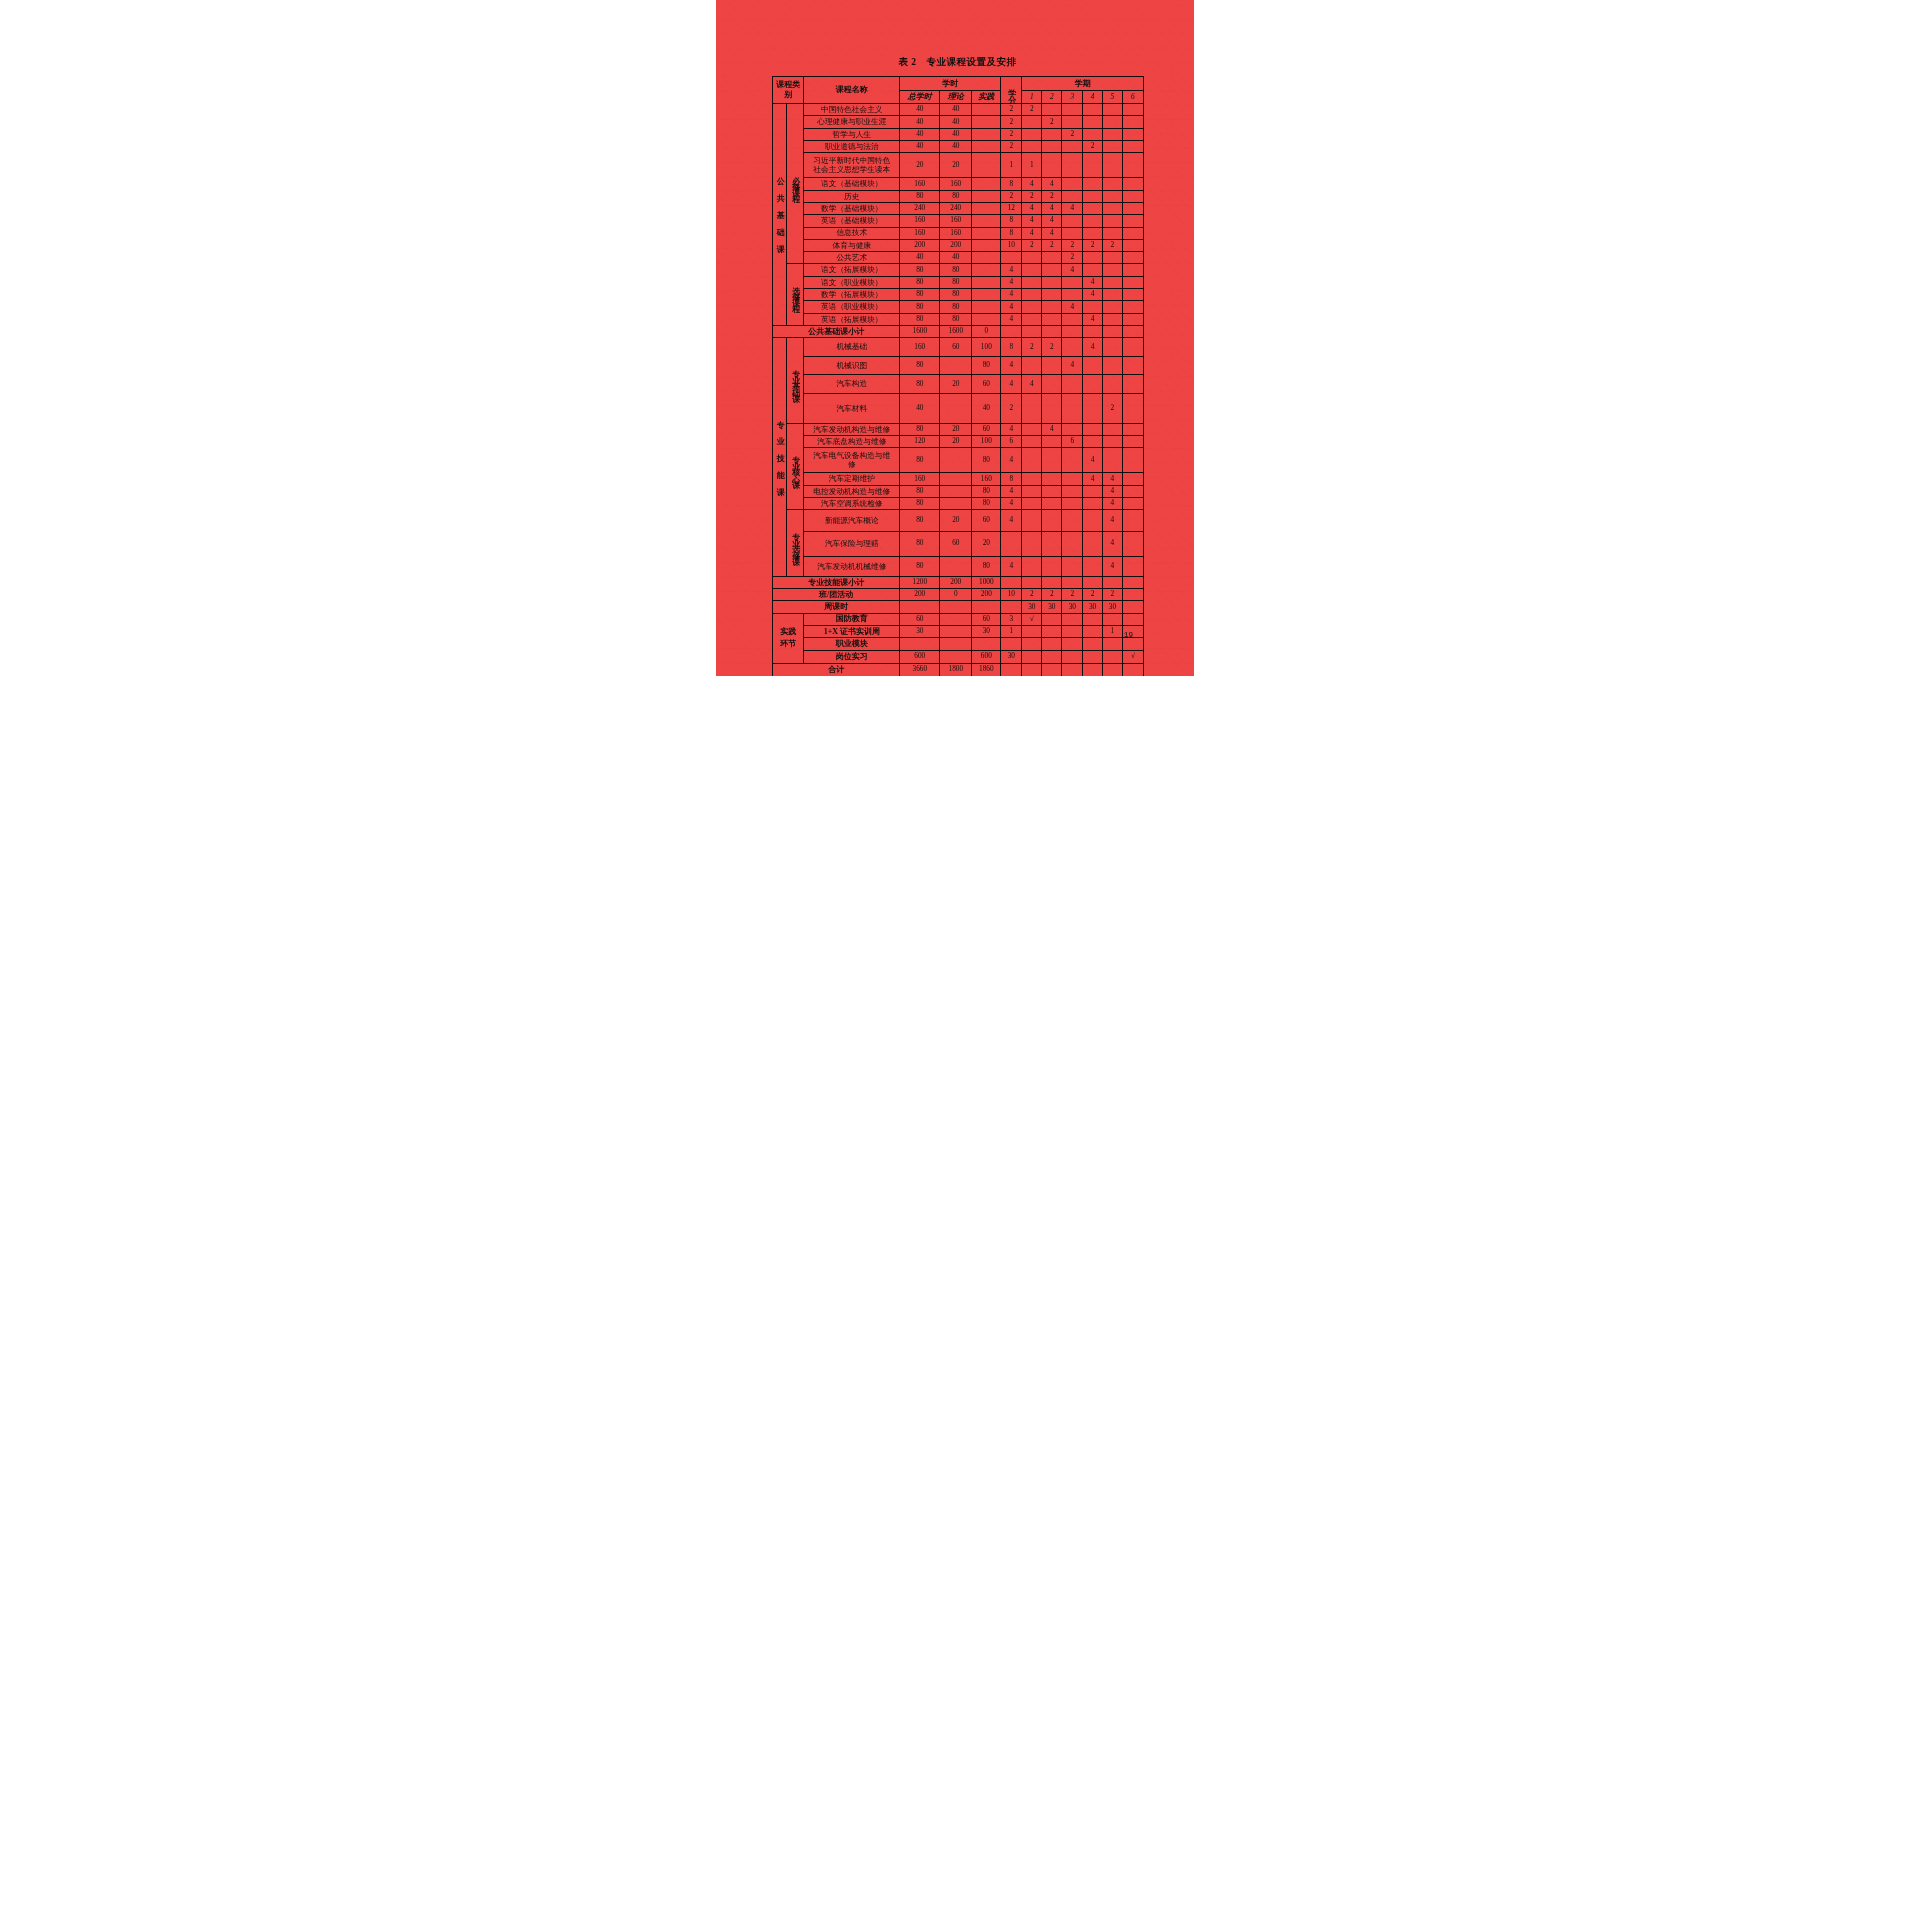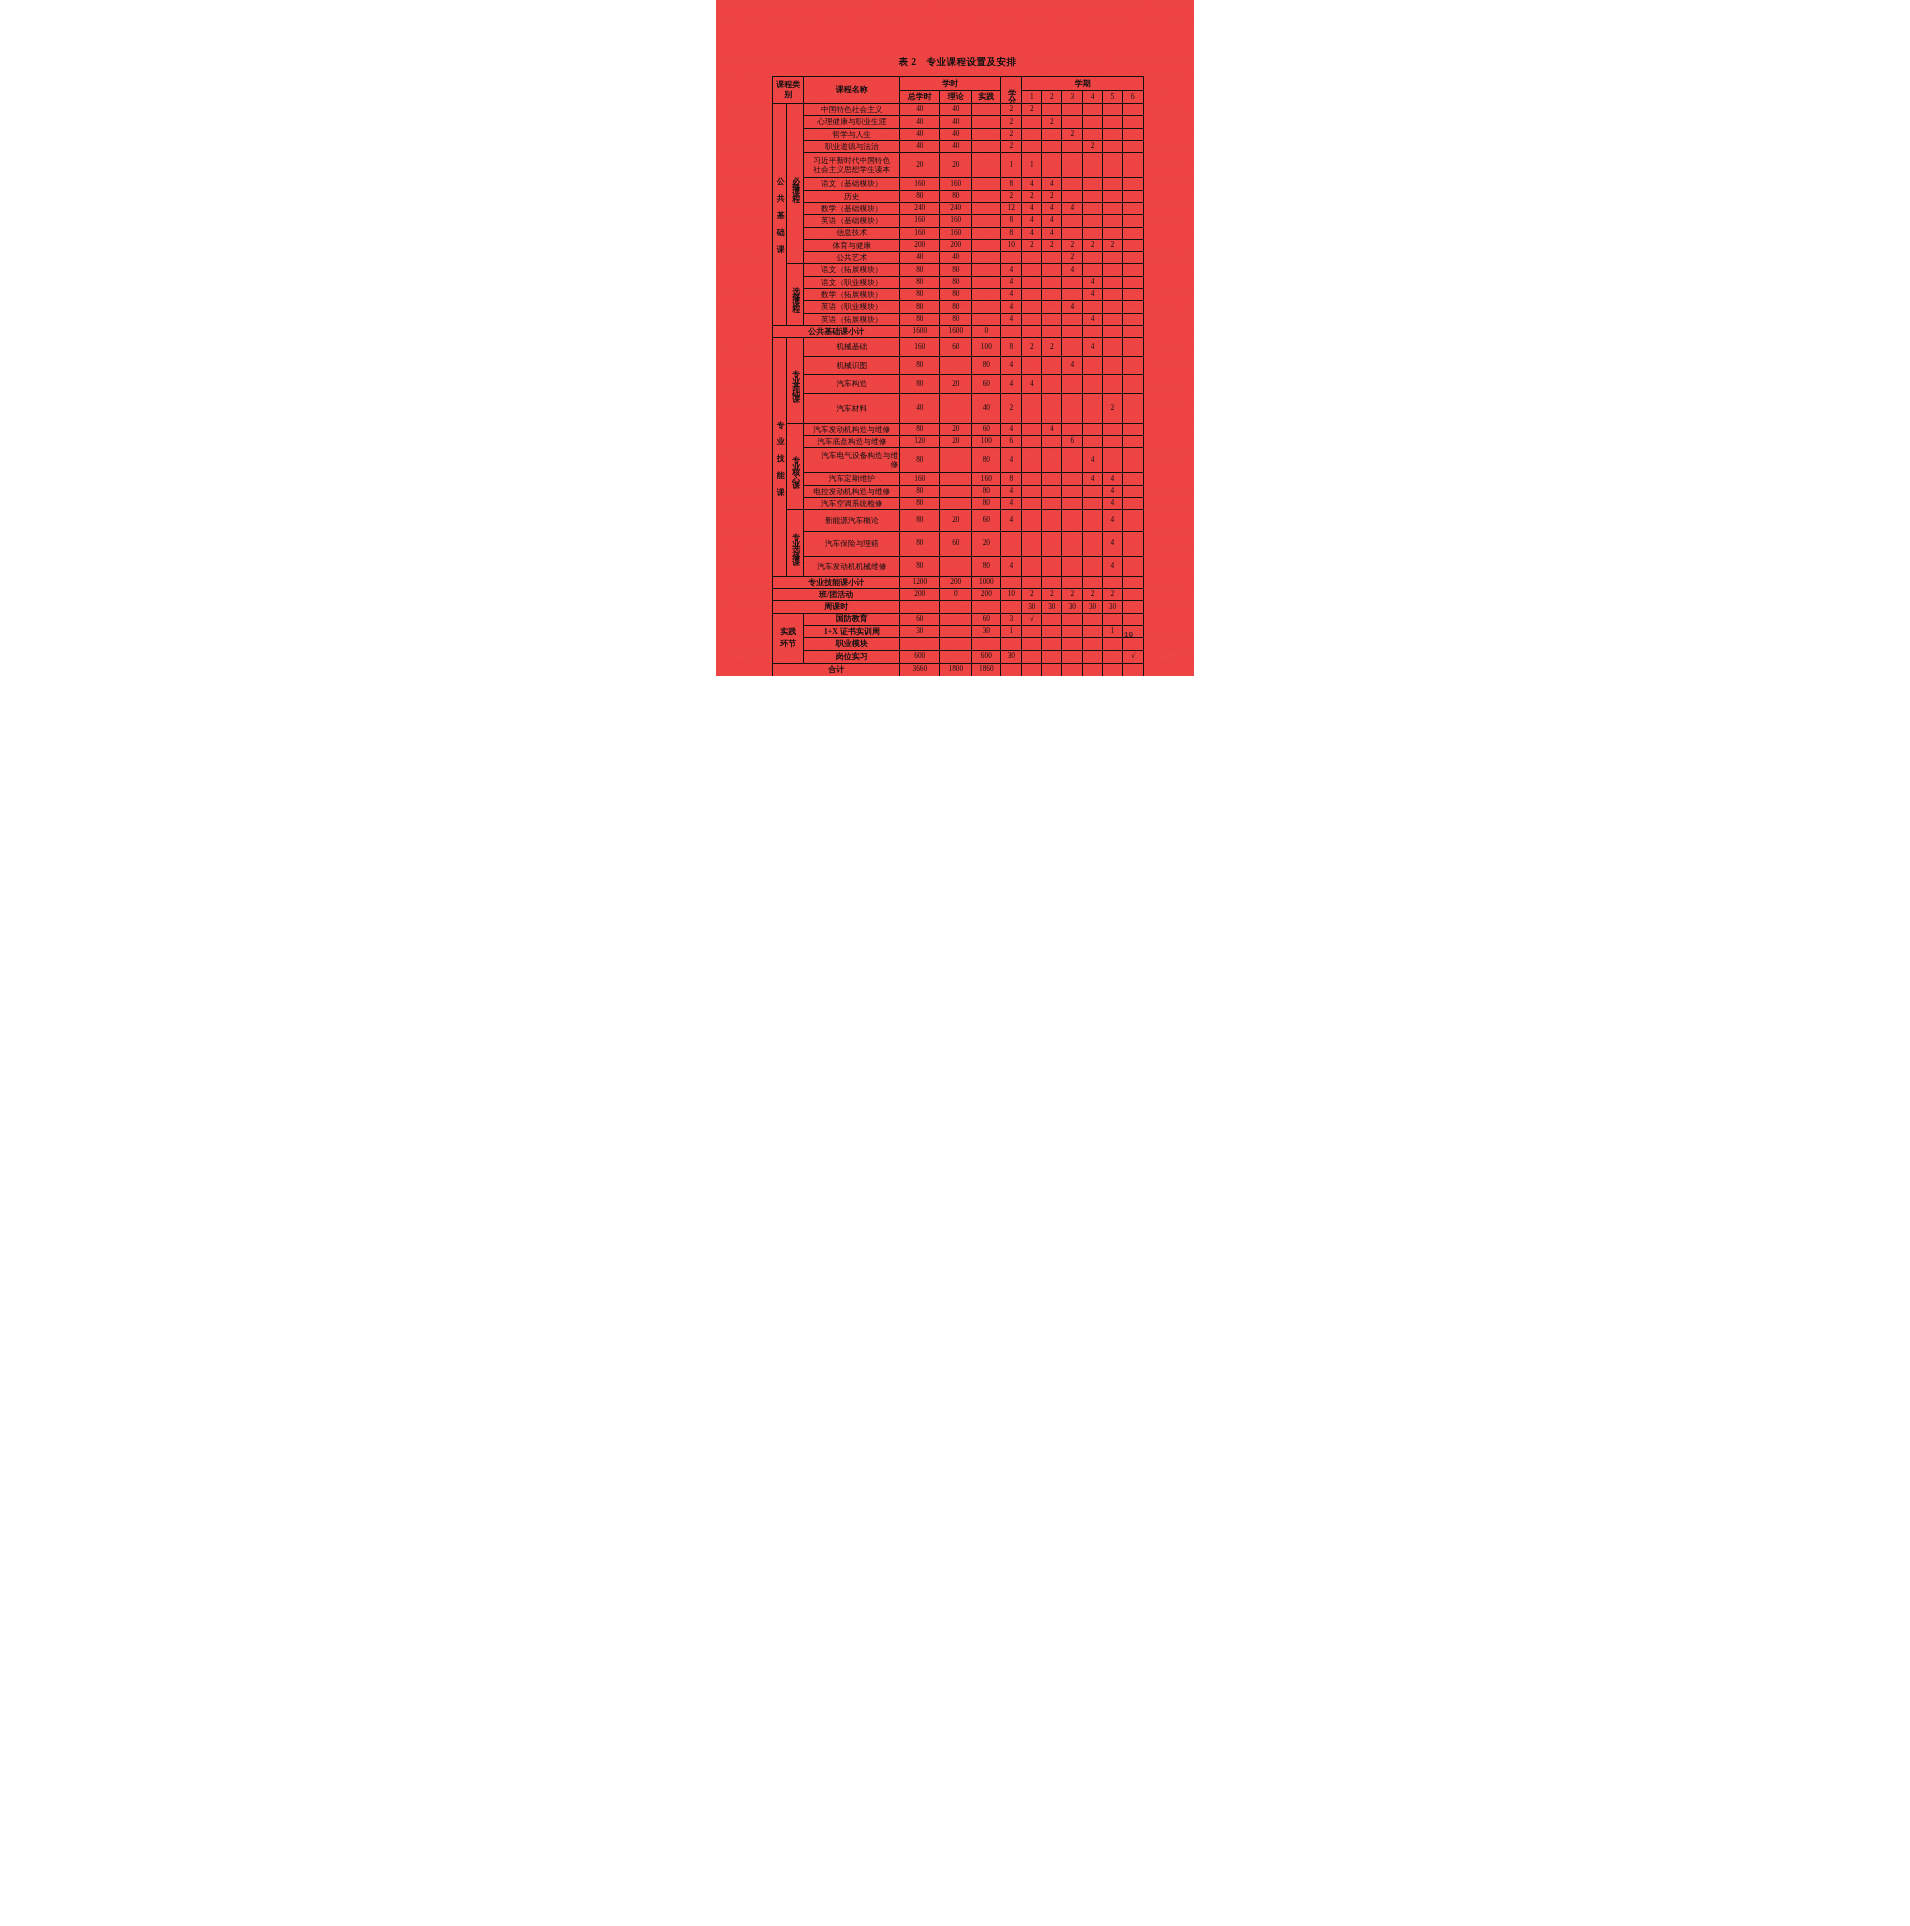--- a/index.html
+++ b/index.html
@@ -37,32 +37,32 @@
   }
   .sched th,.sched td{
     border:0.6px solid #101010;
     padding:0.4px 1.2px;
     text-align:center;vertical-align:middle;
     font-size:7.3px;line-height:1.22;
     white-space:pre-line;
     overflow:hidden;
   }
   .sched thead th{font-weight:bold;font-size:8px;height:12px;}
-  .sched thead tr.sub th{height:11.6px;border-top-width:1px;}
+  .sched thead tr.sub th{height:11.6px;border-top-width:1px;font-style:italic;}
   .sched thead tr.sub th.t-num{font-weight:normal;font-size:7.3px;}
   .sched tbody tr{height:12.3px;}
   .sched tbody tr.h34{height:13px;}
   .sched tbody tr.h38{height:30px;}
   .sched tbody tr.h48{height:18.5px;}
   .sched tbody tr.h52{height:20px;}
   .sched tbody tr.h56{height:21.6px;}
   .sched tbody tr.h64{height:25px;}
   .sched tr.tt td, .sched tr.tt th{border-top-width:1.2px;}
   td.name{font-size:7.7px;}
-  td.tl{text-align:right;}
+  td.tl{text-align:center;}
   td.sum{font-weight:bold;font-size:8px;}
   td.vlabel{font-weight:bold;font-size:8px;}
   .vtext{
     display:inline-block;
     writing-mode:vertical-lr;
     text-orientation:upright;
     line-height:1;
   }
   .ls1 .vtext{letter-spacing:0.8em;}
   .ls2 .vtext{letter-spacing:2.1em;}

